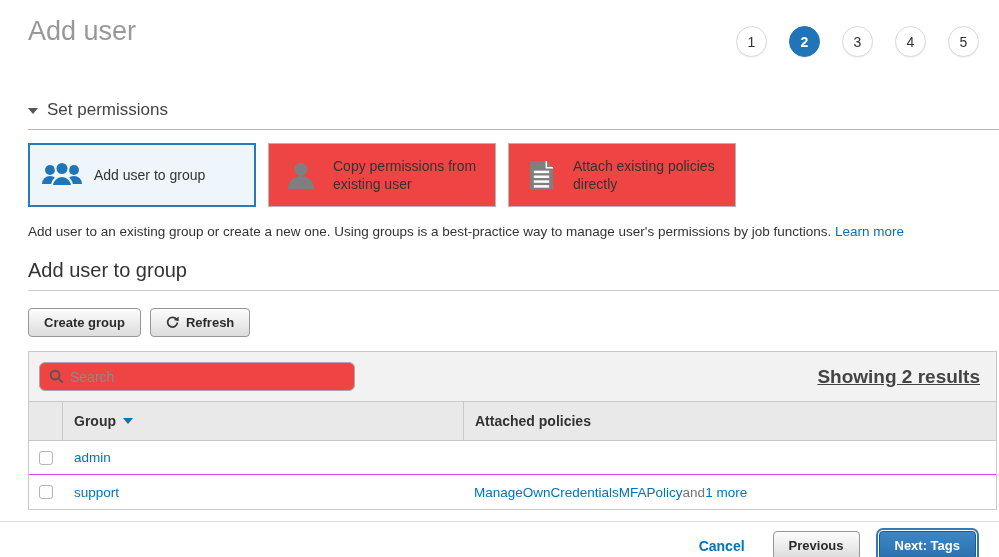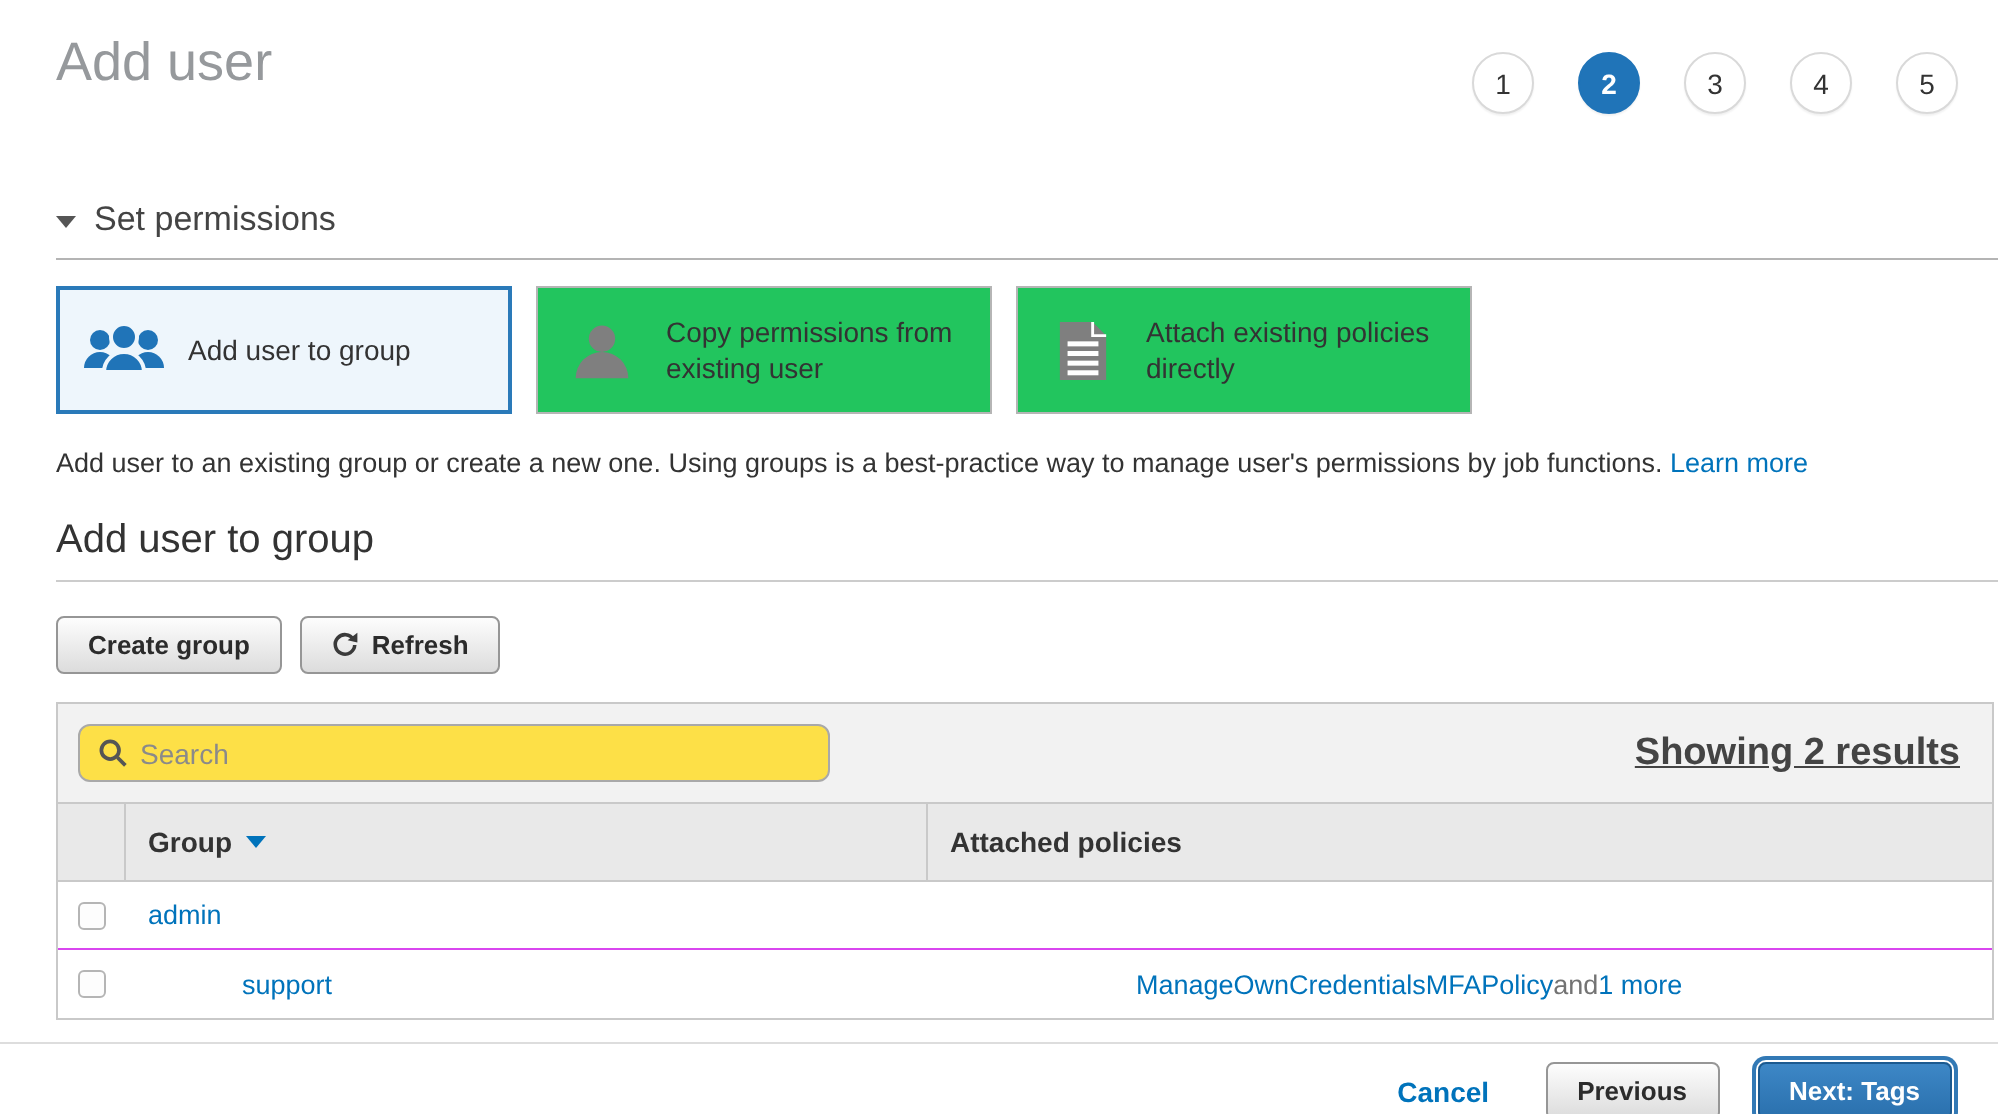--- a/index.html
+++ b/index.html
@@ -31,21 +31,21 @@
     border-bottom:1px solid #b4b4b4; margin-right:-14px;
   }
   .tri-dark {
     width:0; height:0; border-left:5px solid transparent;
     border-right:5px solid transparent; border-top:6px solid #555; margin-top:2px;
   }
 
   
   .cards { margin-top:13px; display:flex; gap:12px; }
   .card {
-    width:228px; height:64px; background:#22c55e;
+    width:228px; height:64px; background:#ef4444;
     border:1px solid #b5b5b5; display:flex; align-items:center;
     gap:10px; padding:0 10px; cursor:pointer;
   }
   .card.selected { border:2px solid #2a7ab9; background:#eef6fc; }
   .card-icon { flex:0 0 auto; display:flex; align-items:center; justify-content:center; width:44px; }
   .card-label { font-size:14px; color:#333; line-height:1.3; }
 
   
   .desc { margin-top:17px; font-size:13.5px; color:#333; }
   a.link { color:#0073bb; text-decoration:none; cursor:pointer; }
@@ -71,21 +71,21 @@
     margin:0 3px;
   }
 
   
   .table-wrap { margin-top:14px; border:1px solid #c9c9c9; }
   .toolbar {
     background:#f2f2f2; padding:10px; display:flex;
     justify-content:space-between; align-items:center;
   }
   .searchbox {
-    width:376px; height:29px; background:#fde047;
+    width:316px; height:29px; background:#ef4444;
     border:1px solid #a9a9a9; border-radius:6px;
     display:flex; align-items:center; gap:6px; padding:0 9px;
   }
   .searchbox input {
     border:none; outline:none; flex:1; font-family:inherit; font-size:14px; color:#333; background:transparent;
   }
   .searchbox input::placeholder { color:#8a8a8a; opacity:1; }
   .results { font-weight:bold; font-size:19px; color:#444; padding-right:6px;text-decoration:underline; }
 
   .thead {
@@ -98,21 +98,21 @@
   .col-group { width:400px; display:flex; align-items:center; padding-left:11px; }
   .col-policies { flex:1; display:flex; align-items:center; padding-left:11px; }
   .thead .col-policies { border-left:1px solid #c9c9c9; }
   .tri-blue {
     width:0; height:0; border-left:5px solid transparent;
     border-right:5px solid transparent; border-top:6px solid #0073bb;
     margin-left:7px; display:inline-block;
   }
 
   .trow { display:flex; align-items:stretch; height:34px; background:#fff; border-bottom:1px solid #d946ef; font-size:13.5px; }
-  .trow:last-child { border-bottom:none;gap:47px; }
+  .trow:last-child { border-bottom:none; }
   .checkbox {
     width:14px; height:14px; border:1px solid #b5b5b5; border-radius:3px;
     background:#fdfdfd; cursor:pointer;
   }
   .and-text { color:#737373; }
 
   
   .full-rule { border-top:1px solid #ddd; margin:11px -14px 0 -28px; }
   .footer {
     display:flex; justify-content:flex-end; align-items:center;

